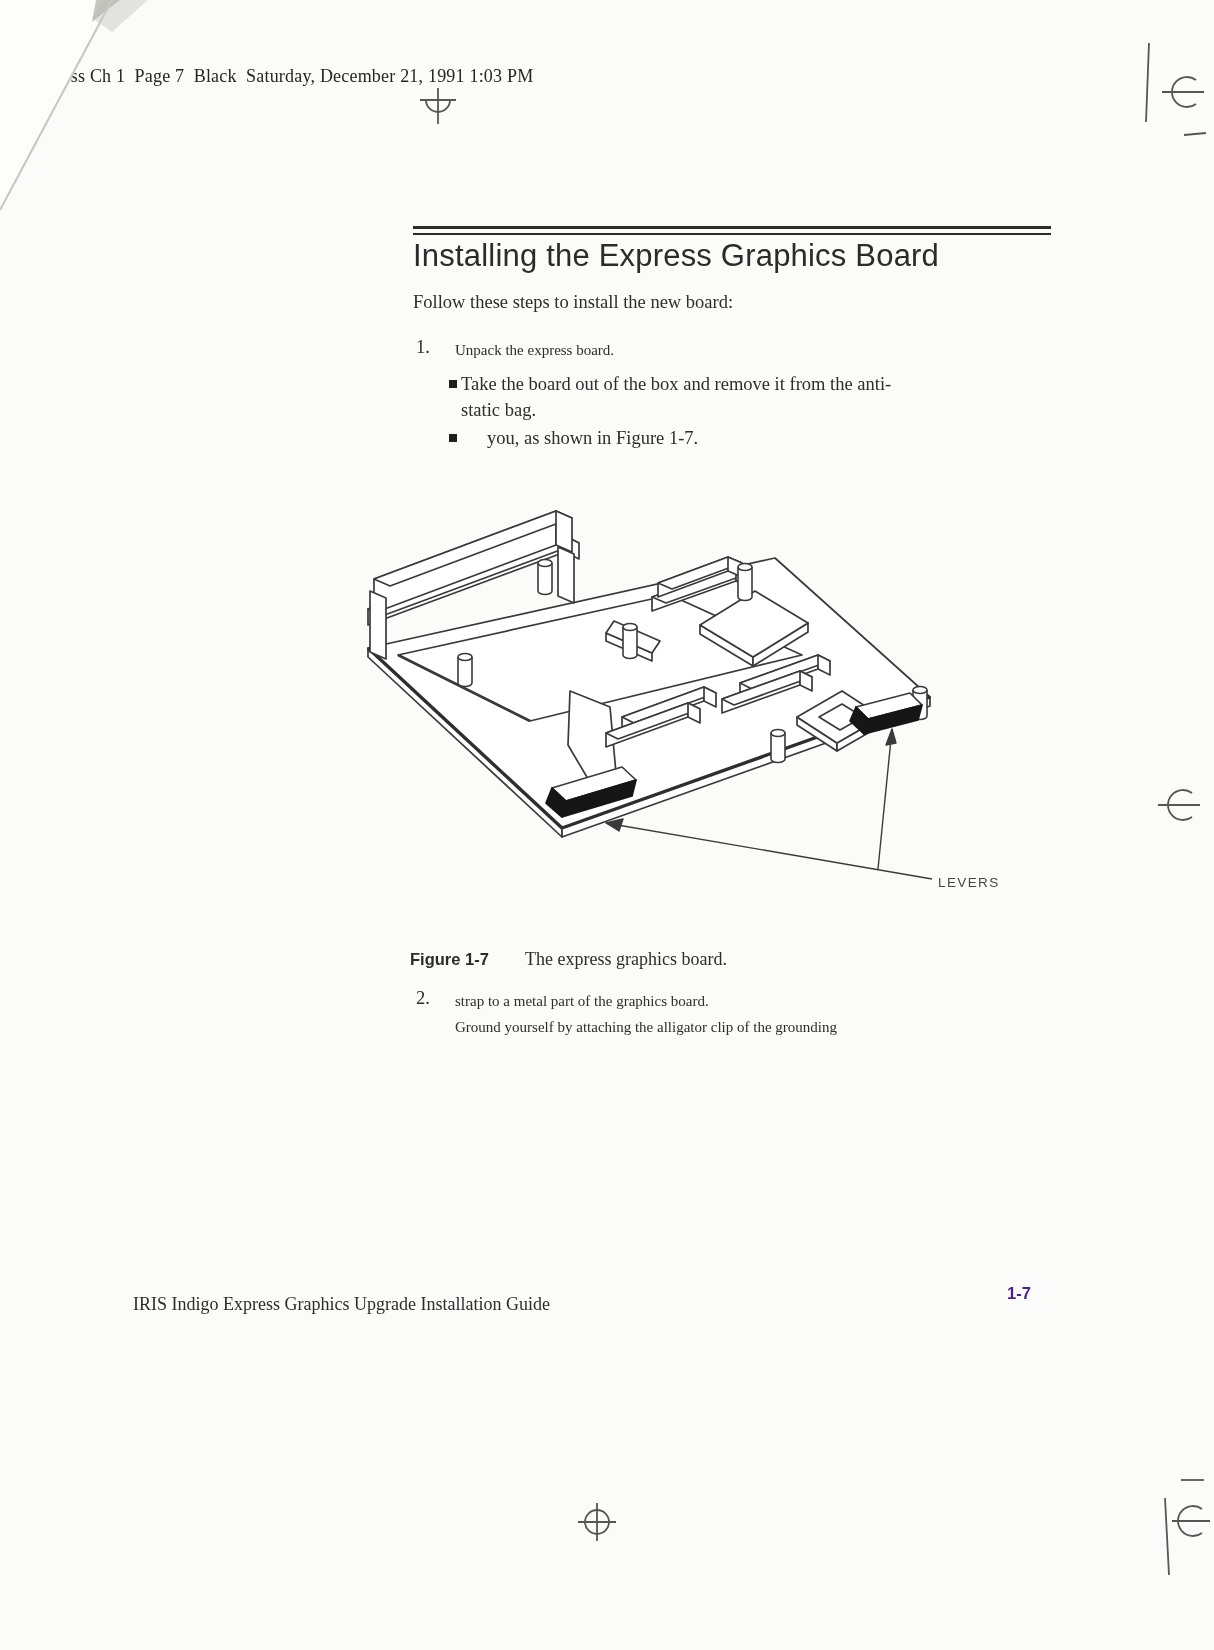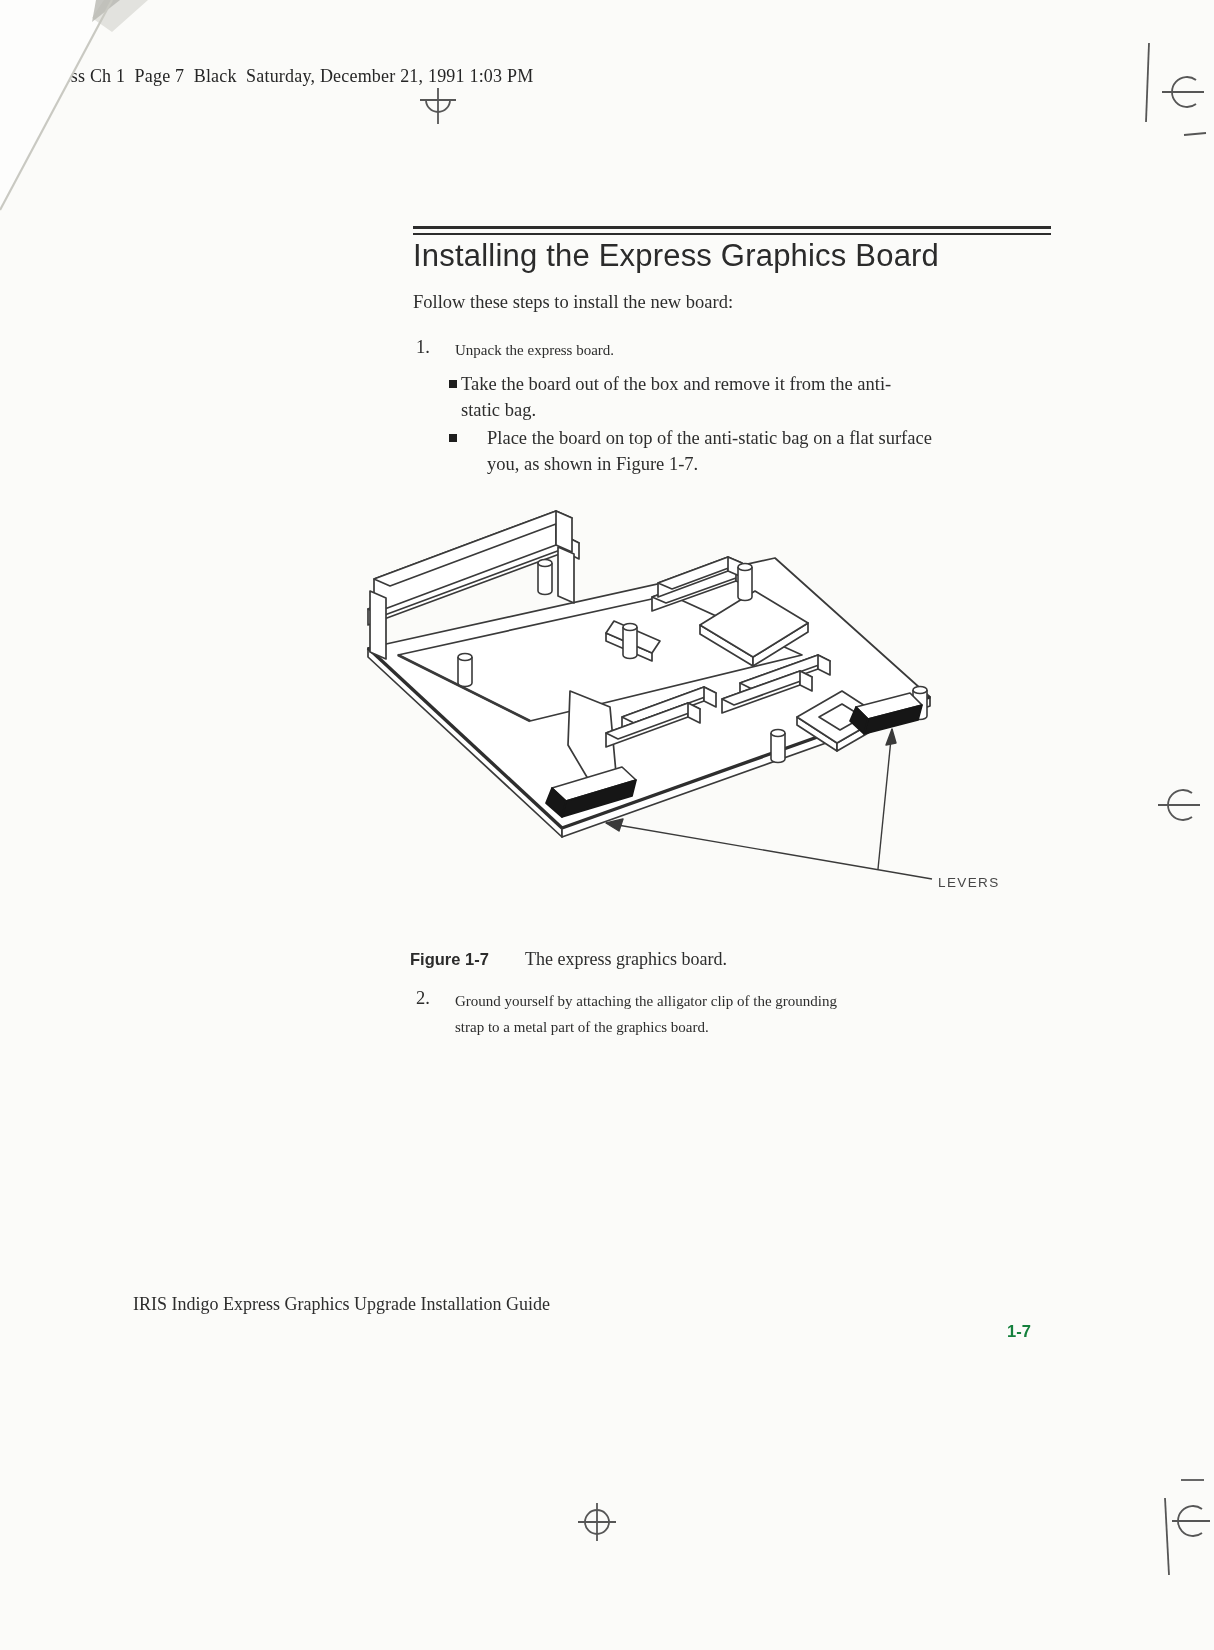--- a/index.html
+++ b/index.html
@@ -31,22 +31,22 @@
   .b2-text{left:487px;top:426px;}
   .fig-caption-label{
     left:410px;top:950px;font-family:"Liberation Sans",sans-serif;font-weight:bold;
     font-size:16.5px;color:#2b2b2b;
   }
   .fig-caption-text{left:525px;top:949px;font-size:18px;}
   .num-2{left:416px;top:988px;}
   .text-2{left:455px;top:988px;white-space:nowrap;}
   .footer-title{left:133px;top:1294px;font-size:18px;font-family:Liberation Serif, serif;}
   .footer-pagenum{
-    left:1007px;top:1322px;font-family:"Liberation Sans",sans-serif;font-weight:bold;
-    font-size:16.5px;color:#15803d;
+    left:1007px;top:1284px;font-family:"Liberation Sans",sans-serif;font-weight:bold;
+    font-size:16.5px;color:#4c1d95;
   }
   .figure-svg{left:360px;top:505px;}
   .marks-svg{left:0;top:0;pointer-events:none;}
   svg text.callout{
     font-family:"Liberation Sans",sans-serif;font-size:13.5px;letter-spacing:1.4px;fill:#474747;
   }
 </style>
 </head>
 <body>
 
@@ -64,21 +64,20 @@
   <div class="abs step-text text-1">Unpack the express board.</div>
 
   <div class="abs bullet-sq b1-sq"></div>
   <div class="abs bullet-text b1-text">
     <div>Take the board out of the box and remove it from the anti-</div>
     <div>static bag.</div>
   </div>
 
   <div class="abs bullet-sq b2-sq"></div>
   <div class="abs bullet-text b2-text">
-    <div>Place the board on top of the anti-static bag on a flat surface</div>
     <div>you, as shown in Figure 1-7.</div>
   </div>
 
   <svg class="abs figure-svg" width="650" height="400" viewBox="0 0 650 400">
     <g fill="#ffffff" stroke="#3a3a3a" stroke-width="1.7" stroke-linejoin="round">
 
       <polygon points="8,143 415,53 570,192 202,323"></polygon>
       <polygon points="8,143 202,323 202,332 8,152"></polygon>
       <polygon points="202,323 570,192 570,201 202,332"></polygon>
       <line x1="8" y1="143" x2="202" y2="323" stroke-width="3.4" stroke="#2e2e2e"></line>
@@ -177,22 +176,22 @@
       </g>
     </g>
     <text class="callout" x="578" y="382">LEVERS</text>
   </svg>
 
   <div class="abs fig-caption-label">Figure 1-7</div>
   <div class="abs fig-caption-text">The express graphics board.</div>
 
   <div class="abs step-number num-2">2.</div>
   <div class="abs step-text text-2">
+    <div>strap to a metal part of the graphics board.</div>
     <div>Ground yourself by attaching the alligator clip of the grounding</div>
-    <div>strap to a metal part of the graphics board.</div>
   </div>
 
   <div class="abs footer-title">IRIS Indigo Express Graphics Upgrade Installation Guide</div>
   <div class="abs footer-pagenum">1-7</div>
 
   <svg class="abs marks-svg" width="1214" height="1650" viewBox="0 0 1214 1650">
     <g>
       <polygon points="0,0 112,0 0,210" fill="#fdfdfc"></polygon>
       <polygon points="104,0 148,0 112,32 92,18" fill="#d9d9d4" opacity="0.75"></polygon>
       <polygon points="96,0 120,0 92,22" fill="#b8b8b1" opacity="0.8"></polygon>

